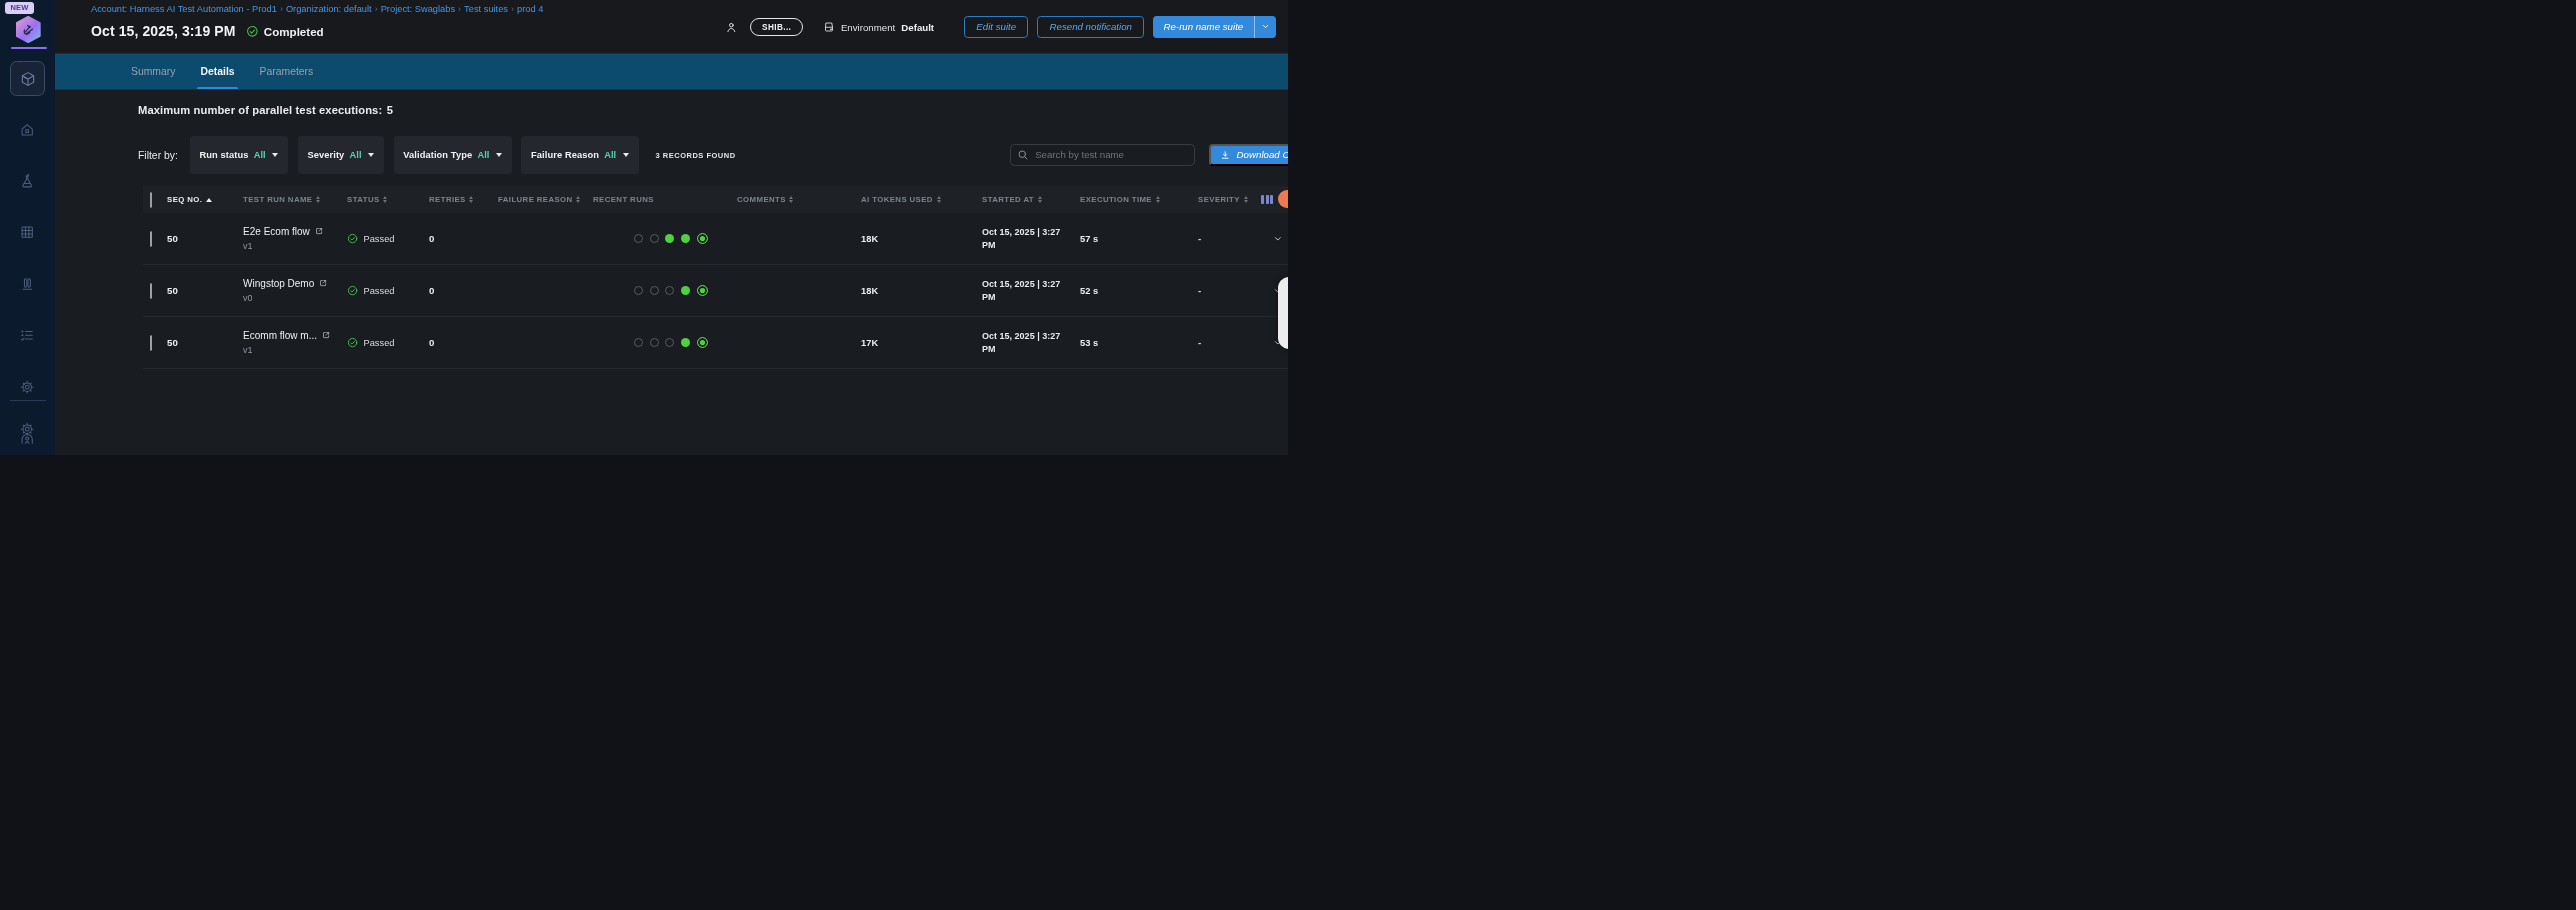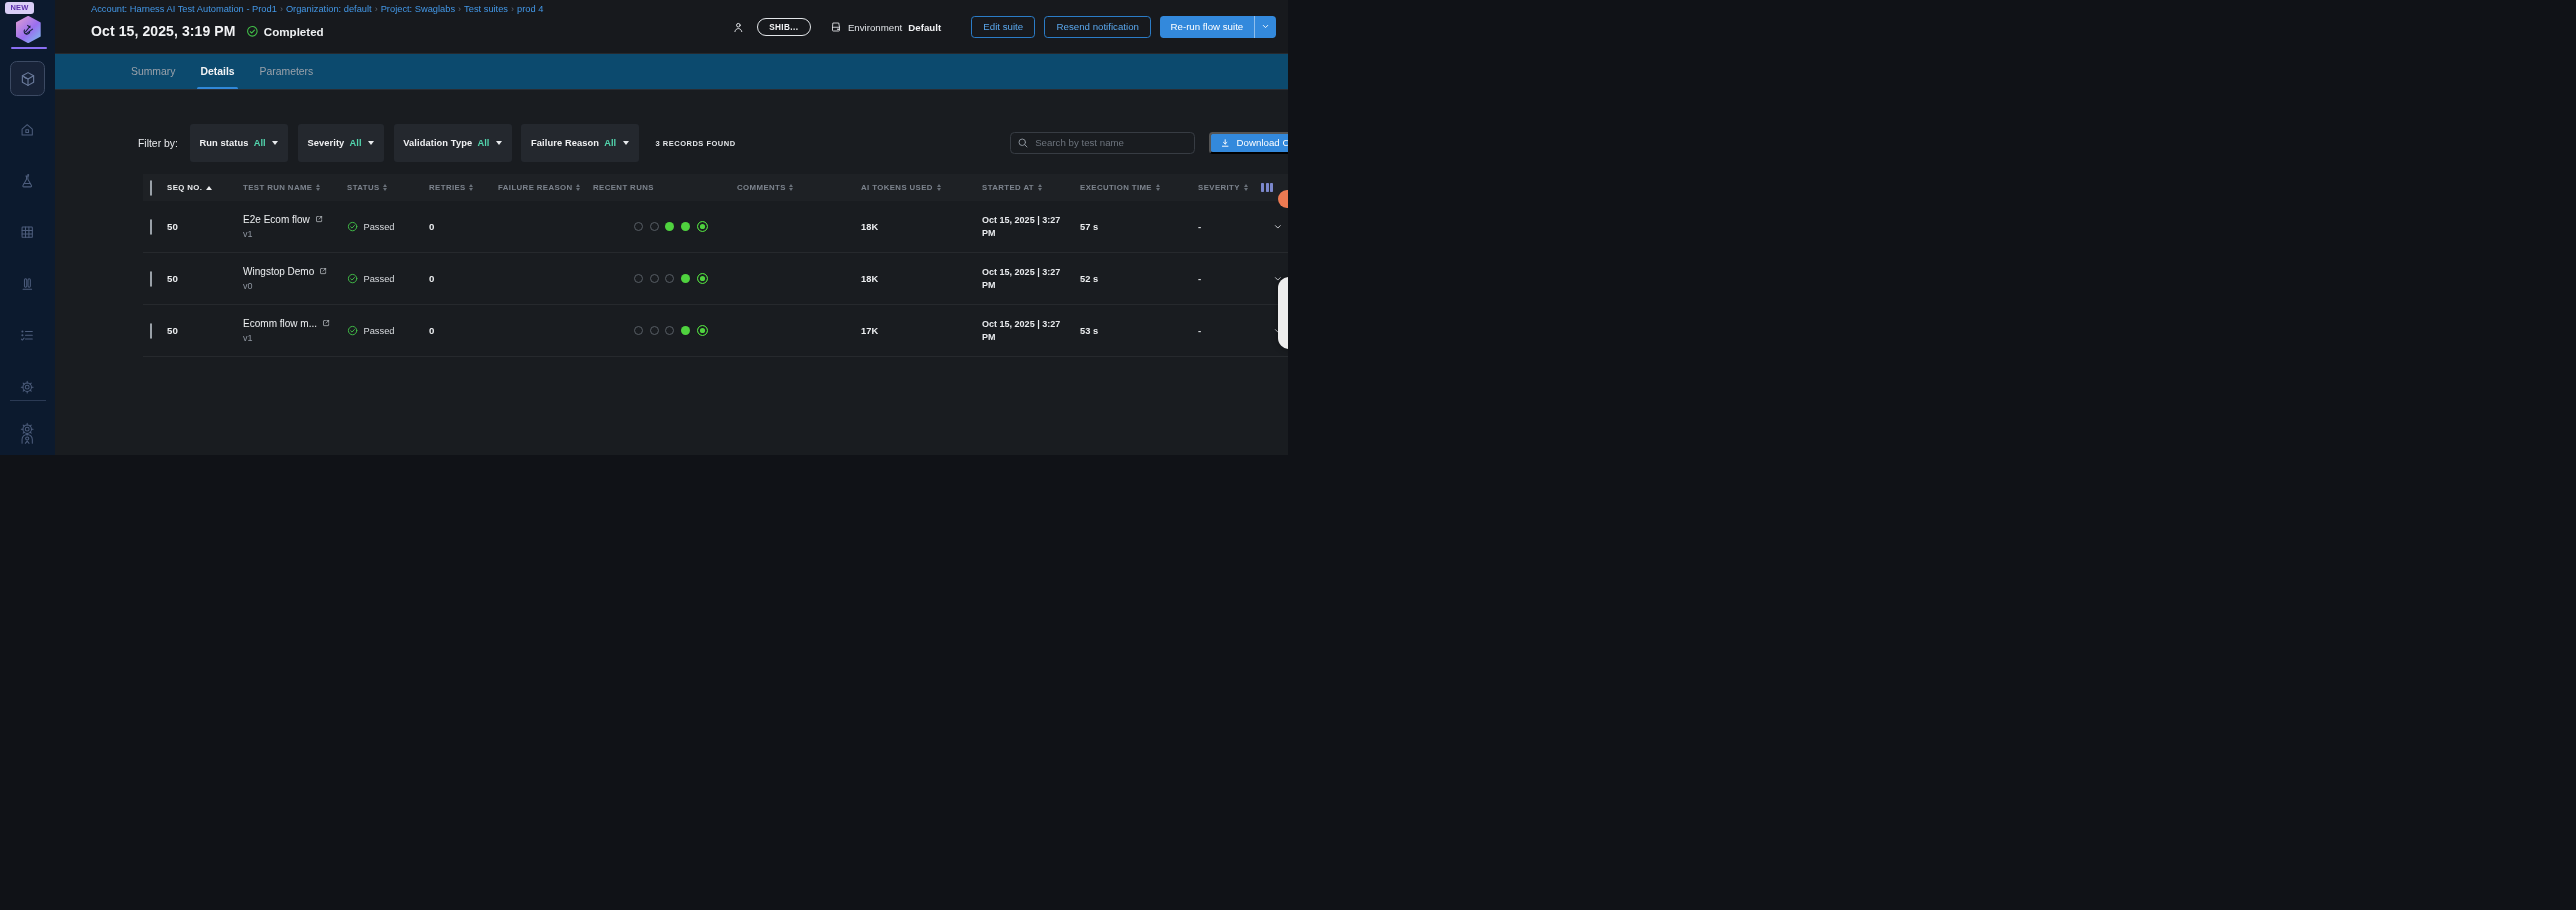--- a/index.html
+++ b/index.html
@@ -34,21 +34,21 @@
   .page-title { font-size:14px; font-weight:bold; color:#f1f2f4; letter-spacing:0.1px; }
   .status-chip { display:flex; align-items:center; gap:5.2px; }
   .status-chip .txt { font-size:11.6px; font-weight:bold; color:#eef0f2; }
 
   .top-right { position:absolute; right:12px; top:0; height:54px; display:flex; align-items:center; gap:9px; }
   .user-group { display:flex; align-items:center; gap:12px; margin-right:10.4px; }
   .user-pill { border:1.1px solid #e3e6e9; border-radius:11.2px; padding:3.7px 11.2px; font-size:8.2px; font-weight:bold; color:#f2f3f5; letter-spacing:0.4px; }
   .env-group { display:flex; align-items:center; gap:6px; margin-right:21px; }
   .env-label { font-size:9.7px; color:#dfe2e6; }
   .env-value { font-size:9.7px; font-weight:bold; color:#f1f2f4; }
-  .btn { height:22.4px; border-radius:3.7px; font-size:9.7px; display:inline-flex; align-items:center; justify-content:center; cursor:pointer; font-family:inherit; }
+  .btn { height:22.4px; border-radius:3.7px; font-size:9.7px; display:inline-flex; align-items:center; justify-content:center; cursor:pointer; font-family:inherit;font-style:italic; }
   .btn-outline { border:0.7px solid #2b7cc7; color:#5aa7ec; background:transparent; padding:0 11.2px; }
   .btn-split { background:#3389dc; color:#fff; padding:0; overflow:hidden; }
   .btn-split .lbl { padding:0 10.4px; }
   .btn-split .arrow { width:22.4px; height:22.4px; display:flex; align-items:center; justify-content:center; border-left:0.7px solid rgba(255,255,255,.45); }
 
   
   .tabbar { position:relative; height:36px; border-bottom:0.7px solid #2a2d33; display:flex; align-items:flex-end; padding-left:76px; gap:25px; background:#0c4a6e; }
   .tab { font-size:10.4px; color:#9aa1aa; padding-bottom:12px; position:relative; cursor:pointer; }
   .tab.active { color:#f2f3f5; font-weight:bold; }
   .tab.active::after { content:""; position:absolute; left:-3px; right:-3px; bottom:0; height:2.2px; background:#3088d8; border-radius:1.5px 1.5px 0 0; }
@@ -246,37 +246,40 @@
               <path d="M6.5 4 h11 l1.5 8.5 v6 a1.5 1.5 0 0 1 -1.5 1.5 h-11 A1.5 1.5 0 0 1 5 18.5 v-6 Z"></path>
               <path d="M5 12.5 h14"></path>
               <circle cx="15.8" cy="16.5" r=".9"></circle>
             </svg>
           <span class="env-label">Environment</span>
           <span class="env-value">Default</span>
         </div>
         <button class="btn btn-outline">Edit suite</button>
         <button class="btn btn-outline">Resend notification</button>
         <div class="btn btn-split">
-          <span class="lbl">Re-run flow suite</span>
+          <span class="lbl">Re-run name suite</span>
           <span class="arrow">
             <svg width="9" height="9" viewBox="0 0 24 24" fill="none" stroke="#fff" stroke-width="2.4" stroke-linecap="round" stroke-linejoin="round">
                 <path d="M6 9 l6 6 6-6"></path>
               </svg>
           </span>
         </div>
       </div>
     </div>
 
     <div class="tabbar">
       <span class="tab">Summary</span>
       <span class="tab active">Details</span>
       <span class="tab">Parameters</span>
     </div>
 
     <div class="content">
+      <div class="max-exec">
+        <span>Maximum number of parallel test executions:</span><span class="val">5</span>
+      </div>
 
       <div class="filter-row">
         <span class="filter-label">Filter by:</span>
         <div class="pills">
           <div class="pill">
             <span class="p-lbl">Run status</span>
             <span class="p-val">All</span>
             <span class="caret"></span>
           </div>
           <div class="pill">

